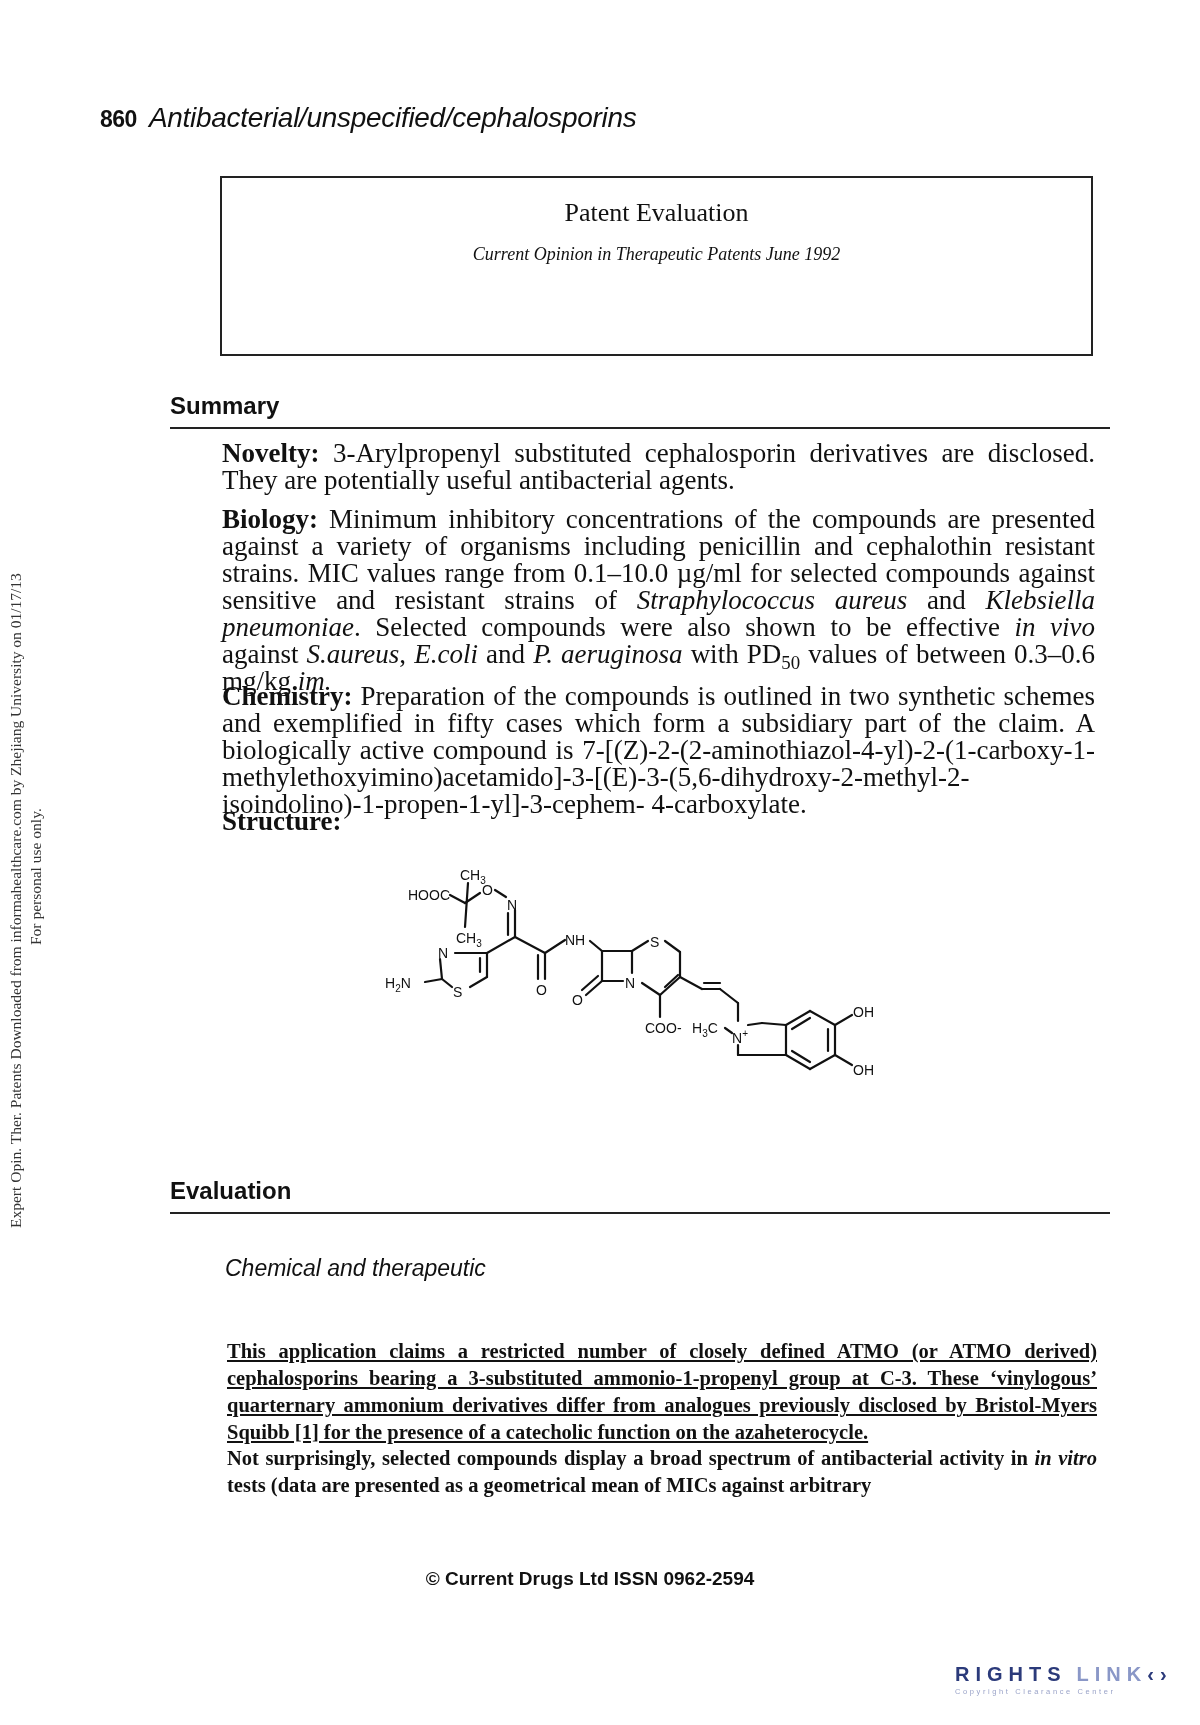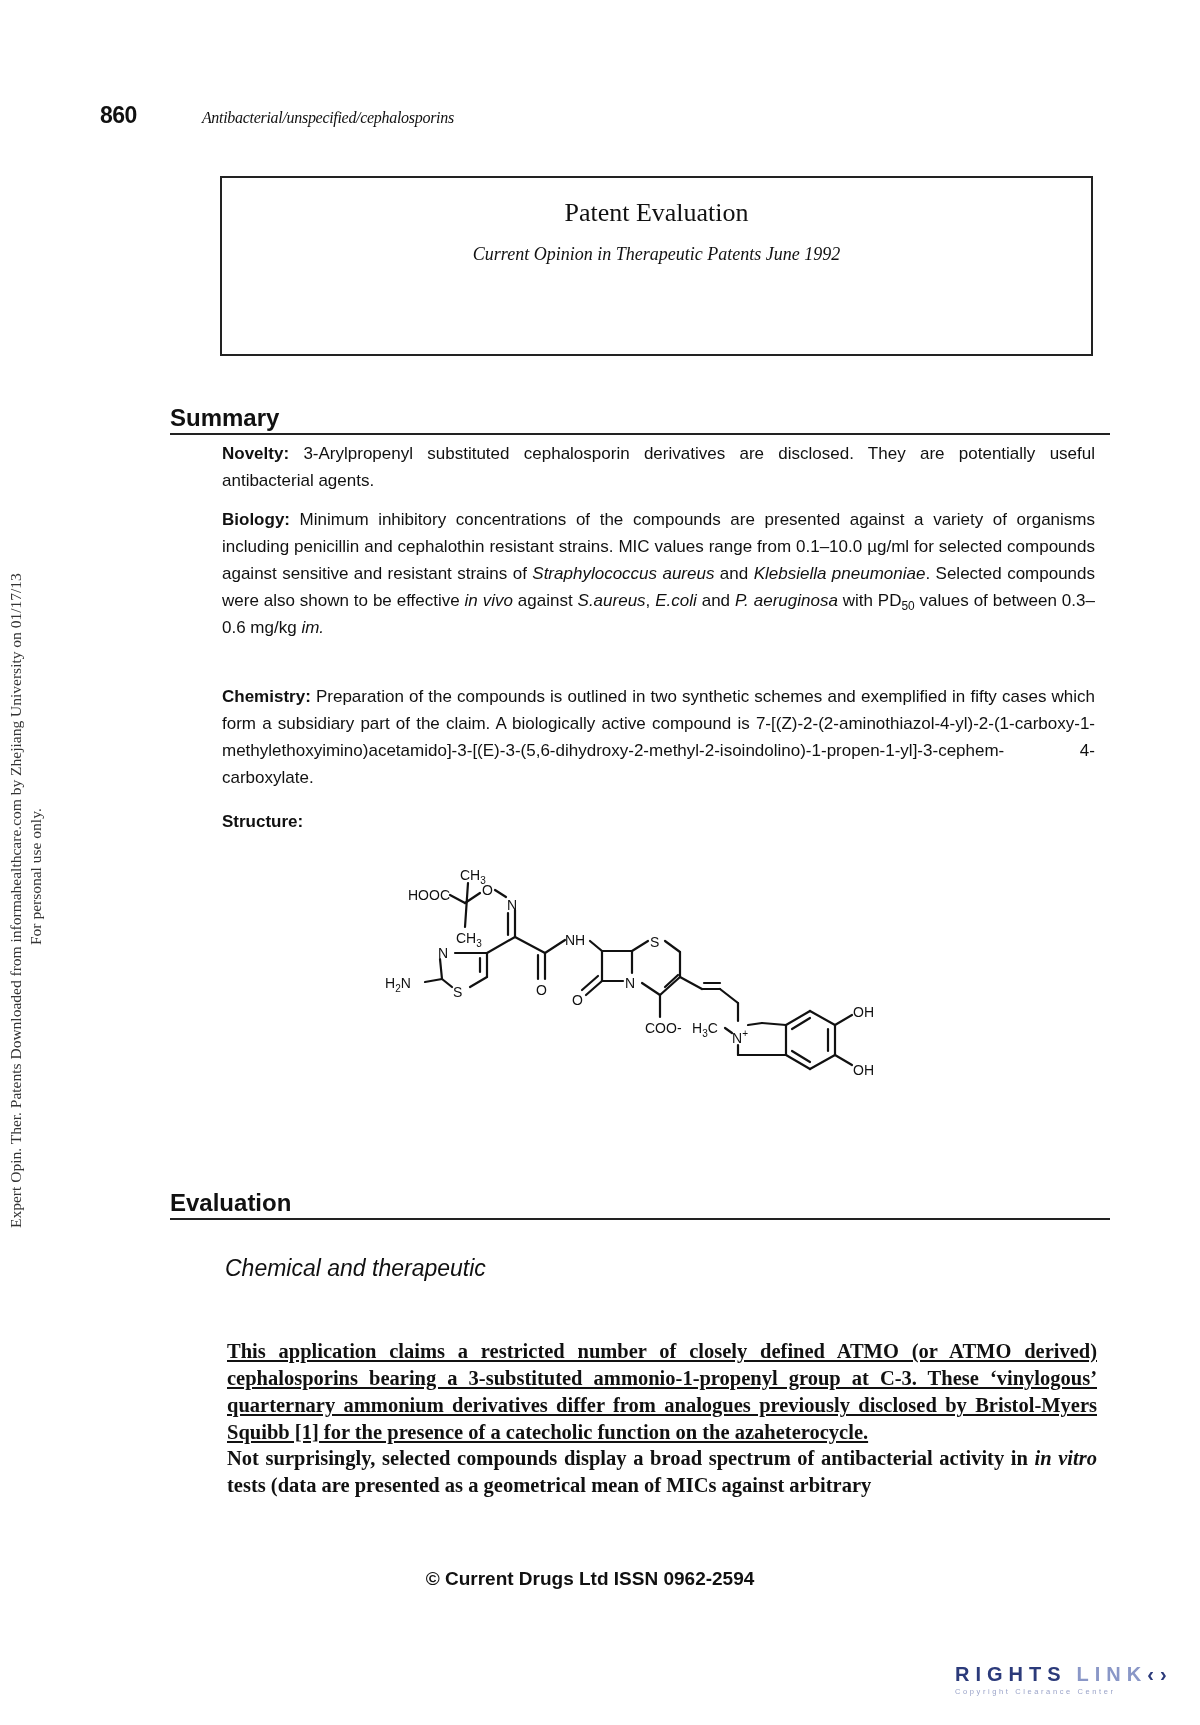--- a/index.html
+++ b/index.html
@@ -1,31 +1,31 @@
 <!DOCTYPE html>
 <html><head>
 <meta charset="utf-8">
 <style>
   html, body { margin:0; padding:0; }
   body { width:1200px; height:1725px; background:#ffffff; position:relative; overflow:hidden; color:#111; }
 
-  .running-head { position:absolute; left:100px; top:102px; height:30px; display:flex; align-items:baseline;gap:45px; }
+  .running-head { position:absolute; left:100px; top:102px; height:30px; display:flex; align-items:baseline; }
   .page-num { font-family:"Liberation Sans", sans-serif; font-weight:bold; font-size:23px; letter-spacing:-0.5px; }
-  .running-title { font-family:Liberation Serif, serif; font-style:italic; font-size:16px; margin-left:20px; letter-spacing:-0.3px; }
+  .running-title { font-family:Liberation Sans, sans-serif; font-style:italic; font-size:28px; margin-left:12px; letter-spacing:-0.3px; }
 
   .title-box { position:absolute; left:220px; top:176px; width:873px; height:180px; border:2px solid #222; box-sizing:border-box; text-align:center; }
   .box-label { font-family:"Liberation Serif", serif; font-size:26px; margin-top:20px; }
   .box-patent { font-family:"Liberation Serif", serif; font-size:19px; margin-top:10px; }
   .box-title { font-family:"Liberation Sans", sans-serif; font-weight:bold; font-size:32px; margin-top:4px; letter-spacing:-0.2px; }
   .box-journal { font-family:"Liberation Serif", serif; font-style:italic; font-size:18px; margin-top:16px; }
 
   .section-head { position:absolute; left:170px; width:940px; border-bottom:2px solid #222; }
-  .section-head span { font-family:"Liberation Sans", sans-serif; font-weight:bold; font-size:24px; display:block; padding-bottom:1px;margin-top:12px; }
-
-  .body-block { position:absolute; left:222px; width:873px; font-family:Liberation Sans, sans-serif; font-size:17px; line-height:27px; text-align:justify; }
+  .section-head span { font-family:"Liberation Sans", sans-serif; font-weight:bold; font-size:24px; display:block; padding-bottom:7px; }
+
+  .body-block { position:absolute; left:222px; width:873px; font-family:Liberation Serif, serif; font-size:27px; line-height:27px; text-align:justify; }
   .body-block p { margin:0; }
   .label { font-weight:bold; }
   i { font-style:italic; }
 
   .structure { position:absolute; left:380px; top:855px; width:540px; height:240px; }
 
   .subhead { position:absolute; left:225px; top:1255px; font-family:"Liberation Sans", sans-serif; font-style:italic; font-size:23px; }
   .eval-block { position:absolute; left:227px; width:870px; font-family:"Liberation Serif", serif; font-weight:bold; font-size:20.5px; line-height:27px; text-align:justify; }
   .eval-block p { margin:0; }
 

